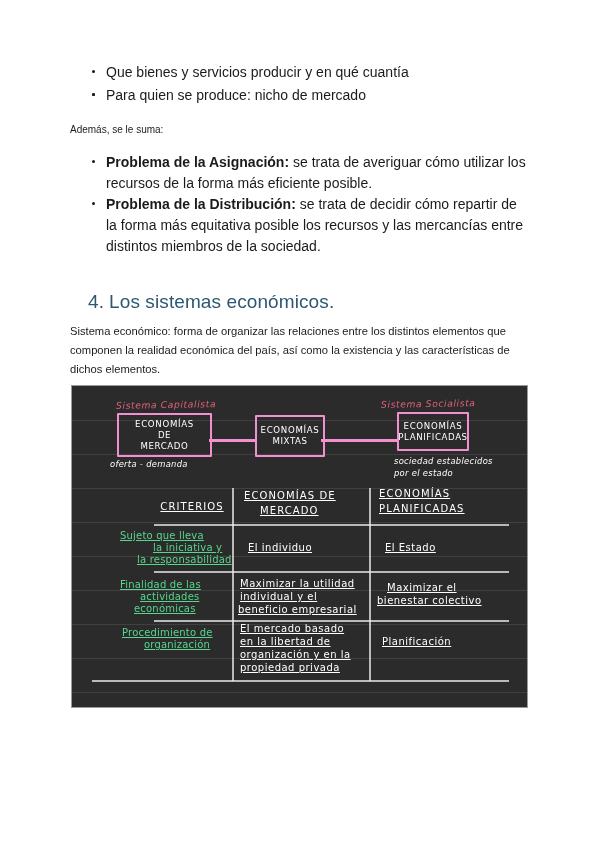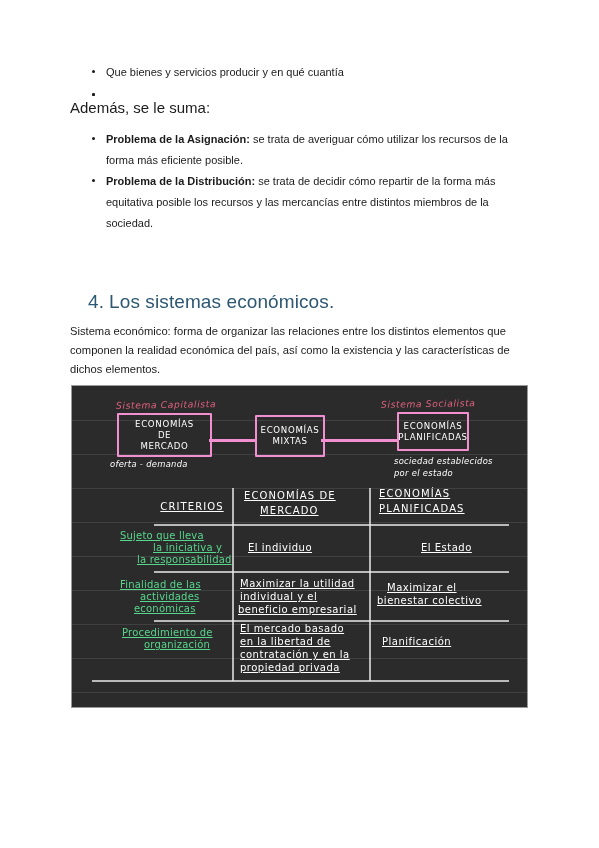--- a/index.html
+++ b/index.html
@@ -33,37 +33,37 @@
   }
 
   ul.bullets {
     margin: 0;
     padding: 0;
     list-style: none;
   }
   ul.bullets li {
     position: relative;
     padding-left: 36px;
-    font-size: 11px;
+    font-size: 14px;
     line-height: 20.5px;
     color: #1b1b1b;
     margin-bottom: 2px;
   }
   ul.bullets li .dot {
     position: absolute;
     left: 22px;
     top: 8px;
     width: 3.4px;
     height: 3.4px;
     border-radius: 50%;
     background: #1b1b1b;
   }
 
   .para {
-    font-size: 15px;
+    font-size: 10px;
     line-height: 20.5px;
     color: #1b1b1b;
   }
 
   .gap-a { height: 13px; }
   .gap-b { height: 11px; }
 
   ul.bullets.second li {
     margin-bottom: 0;
     line-height: 21px;
@@ -198,20 +198,21 @@
     <ul class="bullets">
       <li>
         <span class="dot"></span>
         <span>Que bienes y servicios producir y en qué cuantía</span>
       </li>
       <li>
         <span class="dot"></span>
       </li>
       <li>
         <span class="dot"></span>
+        <span>Para quien se produce: nicho de mercado</span>
       </li>
     </ul>
 
     <div class="gap-a"></div>
 
     <div class="para">Además, se le suma:</div>
 
     <div class="gap-b"></div>
 
     <ul class="bullets second">
@@ -287,38 +288,38 @@
 
     <div class="cell cap" style="left:307px; top:102px;">ECONOMÍAS</div>
     <div class="cell cap" style="left:307px; top:117px;">PLANIFICADAS</div>
 
     <div class="cell green" style="left:48px; top:144px;">Sujeto que lleva</div>
     <div class="cell green" style="left:48px; top:156px;padding-left:33px;">la iniciativa y</div>
     <div class="cell green" style="left:46px; top:168px;margin-left:19px;">la responsabilidad</div>
 
     <div class="cell" style="left:176px; top:156px;">El individuo</div>
 
-    <div class="cell" style="left:313px; top:156px;margin-left:36px;">El Estado</div>
+    <div class="cell" style="left:313px; top:156px;">El Estado</div>
 
     <div class="cell green" style="left:48px; top:193px;">Finalidad de las</div>
     <div class="cell green" style="left:68px; top:205px;">actividades</div>
     <div class="cell green" style="left:62px; top:217px;">económicas</div>
 
     <div class="cell" style="left:168px; top:192px;">Maximizar la utilidad</div>
     <div class="cell" style="left:168px; top:205px;">individual y el</div>
     <div class="cell" style="left:166px; top:218px;">beneficio empresarial</div>
 
     <div class="cell" style="left:315px; top:196px;">Maximizar el</div>
     <div class="cell" style="left:305px; top:209px;text-align:right;">bienestar colectivo</div>
 
     <div class="cell green" style="left:50px; top:241px;">Procedimiento de</div>
     <div class="cell green" style="left:72px; top:253px;">organización</div>
 
     <div class="cell" style="left:168px; top:237px;">El mercado basado</div>
     <div class="cell" style="left:168px; top:250px;">en la libertad de</div>
-    <div class="cell" style="left:168px; top:263px;">contratación y en la</div>
+    <div class="cell" style="left:168px; top:263px;">organización y en la</div>
     <div class="cell" style="left:168px; top:276px;">propiedad privada</div>
 
     <div class="cell" style="left:310px; top:250px;">Planificación</div>
 
   </div>
 
 </div>
 
 </body></html>

